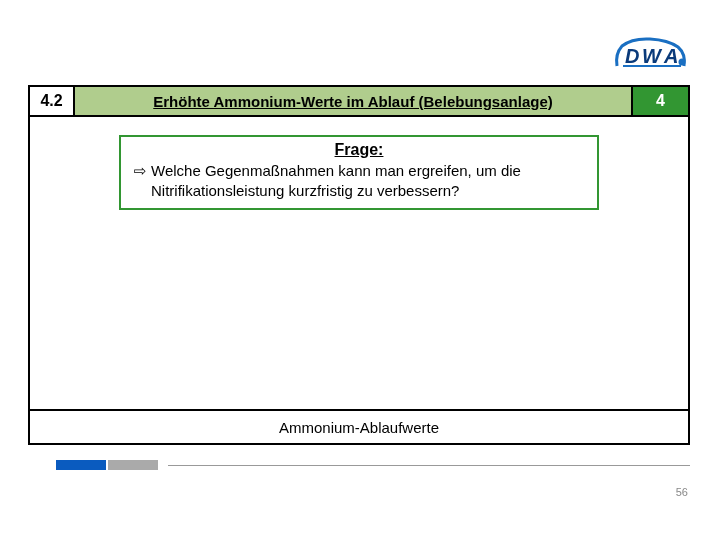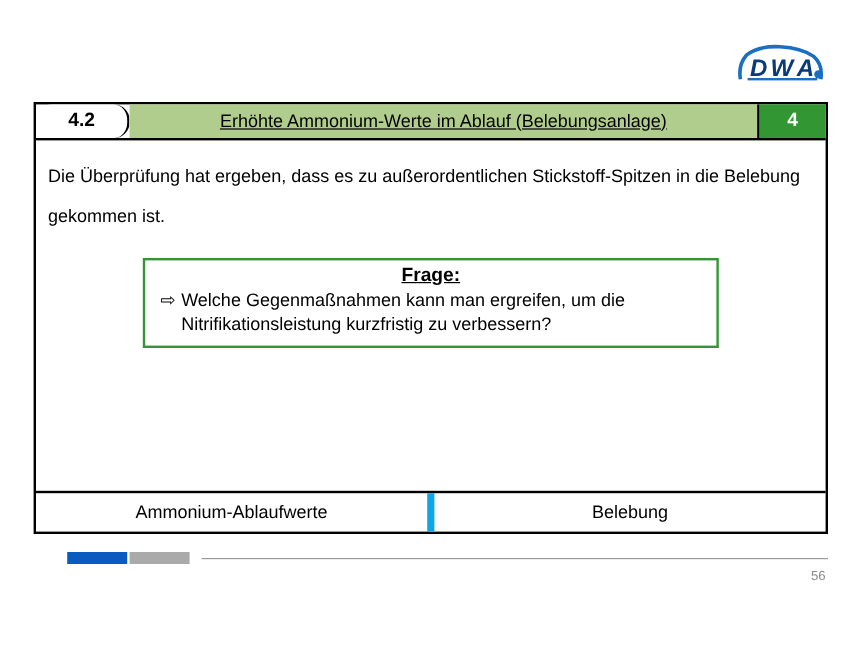--- a/index.html
+++ b/index.html
@@ -24,38 +24,37 @@
     height: 360px;
     border: 2px solid #000;
     background: #fff;
   }
   .header-row {
     display: flex;
     height: 30px;
     border-bottom: 2px solid #000;
   }
   .header-cell-left {
-    width: 78px;
+    width: 45px;
     border-right: 2px solid #000;
     background: #fff;
     display: flex;
     align-items: center;
     justify-content: center;
     font-weight: bold;
     font-size: 16px;
-    border-radius: 13px;
   }
   .header-cell-mid {
     flex: 1;
     border-right: 2px solid #000;
     background: #b0cd8d;
     display: flex;
     align-items: center;
     justify-content: center;
-    font-weight: normal;
+    font-weight: bold;
     font-size: 15px;
     text-decoration: underline;
   }
   .header-cell-right {
     width: 55px;
     background: #329632;
     color: #fff;
     display: flex;
     align-items: center;
     justify-content: center;
@@ -98,21 +97,21 @@
     position: absolute;
     bottom: 0;
     left: 0;
     right: 0;
     height: 34px;
     display: flex;
     border-top: 2px solid #000;
   }
   .bottom-cell {
     flex: 1;
-    border-right: 6px solid #0ea5e9;
+    border-right: 4px solid #0ea5e9;
     display: flex;
     align-items: center;
     justify-content: center;
     font-size: 15px;
   }
   .bottom-cell:last-child { border-right: none; }
   .footer-bars {
     position: absolute;
     left: 56px;
     top: 460px;
@@ -128,21 +127,21 @@
     position: absolute;
     left: 168px;
     right: 30px;
     top: 465px;
     height: 1px;
     background: #999;
   }
   .page-num {
     position: absolute;
     right: 32px;
-    top: 474px;
+    top: 486px;
     font-size: 11px;
     color: #888;
     padding-left: 36px;
   }
 </style>
 </head>
 <body>
 
 <div class="logo">
   <svg width="78" height="34" viewBox="0 0 78 34">
@@ -156,33 +155,31 @@
 </div>
 
 <div class="main-frame">
 
   <div class="header-row">
     <div class="header-cell-left">4.2</div>
     <div class="header-cell-mid">Erhöhte Ammonium-Werte im Ablauf (Belebungsanlage)</div>
     <div class="header-cell-right">4</div>
   </div>
 
-  <div class="body-text">Die Überprüfung hat ergeben, dass es zu außerordentlichen Stickstoff-Spitzen in die Belebung gekommen ist.</div>
 
   <div class="question-box">
     <div class="question-title">Frage:</div>
     <div class="question-row">
       <div class="arrow-cell">⇨</div>
       <div class="question-text">Welche Gegenmaßnahmen kann man ergreifen, um die Nitrifikationsleistung kurzfristig zu verbessern?</div>
     </div>
   </div>
 
   <div class="bottom-row">
     <div class="bottom-cell">Ammonium-Ablaufwerte</div>
-    <div class="bottom-cell">Belebung</div>
   </div>
 
 </div>
 
 <div class="footer-bars">
   <div class="bar bar-blue"></div>
   <div class="bar bar-gray"></div>
 </div>
 <div class="footer-line"></div>
 

